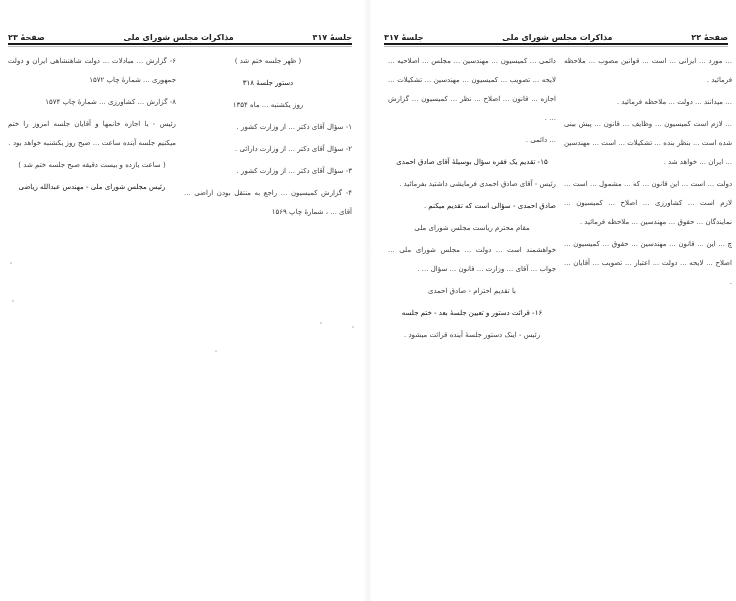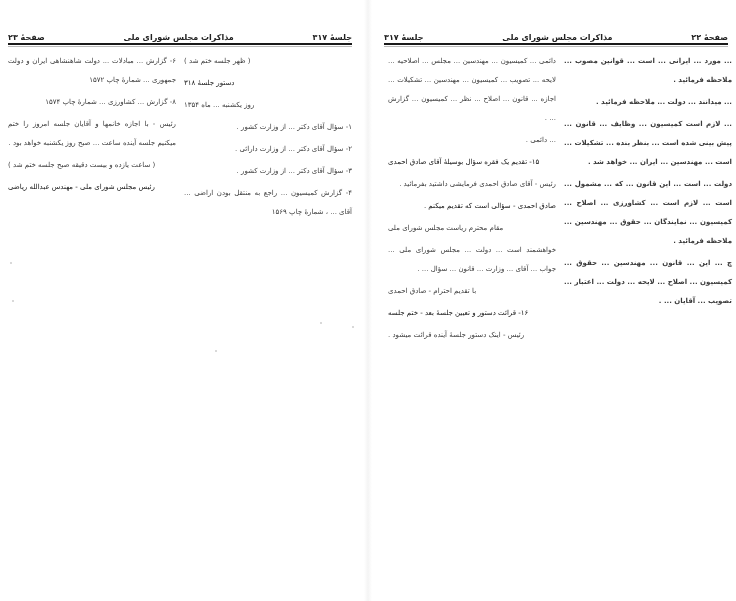--- a/index.html
+++ b/index.html
@@ -16,25 +16,25 @@
     direction:rtl; display:flex; justify-content:space-between; align-items:flex-end;
     font-size:8px; font-weight:bold; color:#222;
   }
   .rule { position:absolute; top:43px; left:8px; right:8px; height:2px; background:#1a1a1a; }
   .rule2 { position:absolute; top:46px; left:8px; right:8px; height:1px; background:#bbb; }
   .col {
     position:absolute; top:52px; width:168px; direction:rtl; text-align:justify;
     font-size:7px; line-height:19px; color:#3a3a3a;
   }
   .col p { margin:0 0 3px 0; }
-  .col .center { text-align:left; }
+  .col .center { text-align:center; }
   .col .bold { font-weight:normal; color:#111; }
   .left .col.c1 { right:8px; }   
   .left .col.c2 { left:8px; }    
-  .right .col.c1 { right:4px;font-weight:bold; }
+  .right .col.c1 { right:4px; }
   .right .col.c2 { left:12px; }
   .speck { position:absolute; width:2px; height:2px; background:#ccc; border-radius:50%; }
 </style>
 </head>
 <body>
 
 <div class="page left">
   <div class="header">
     <span>جلسهٔ ۳۱۷</span>
     <span>مذاکرات مجلس شورای ملی</span>

